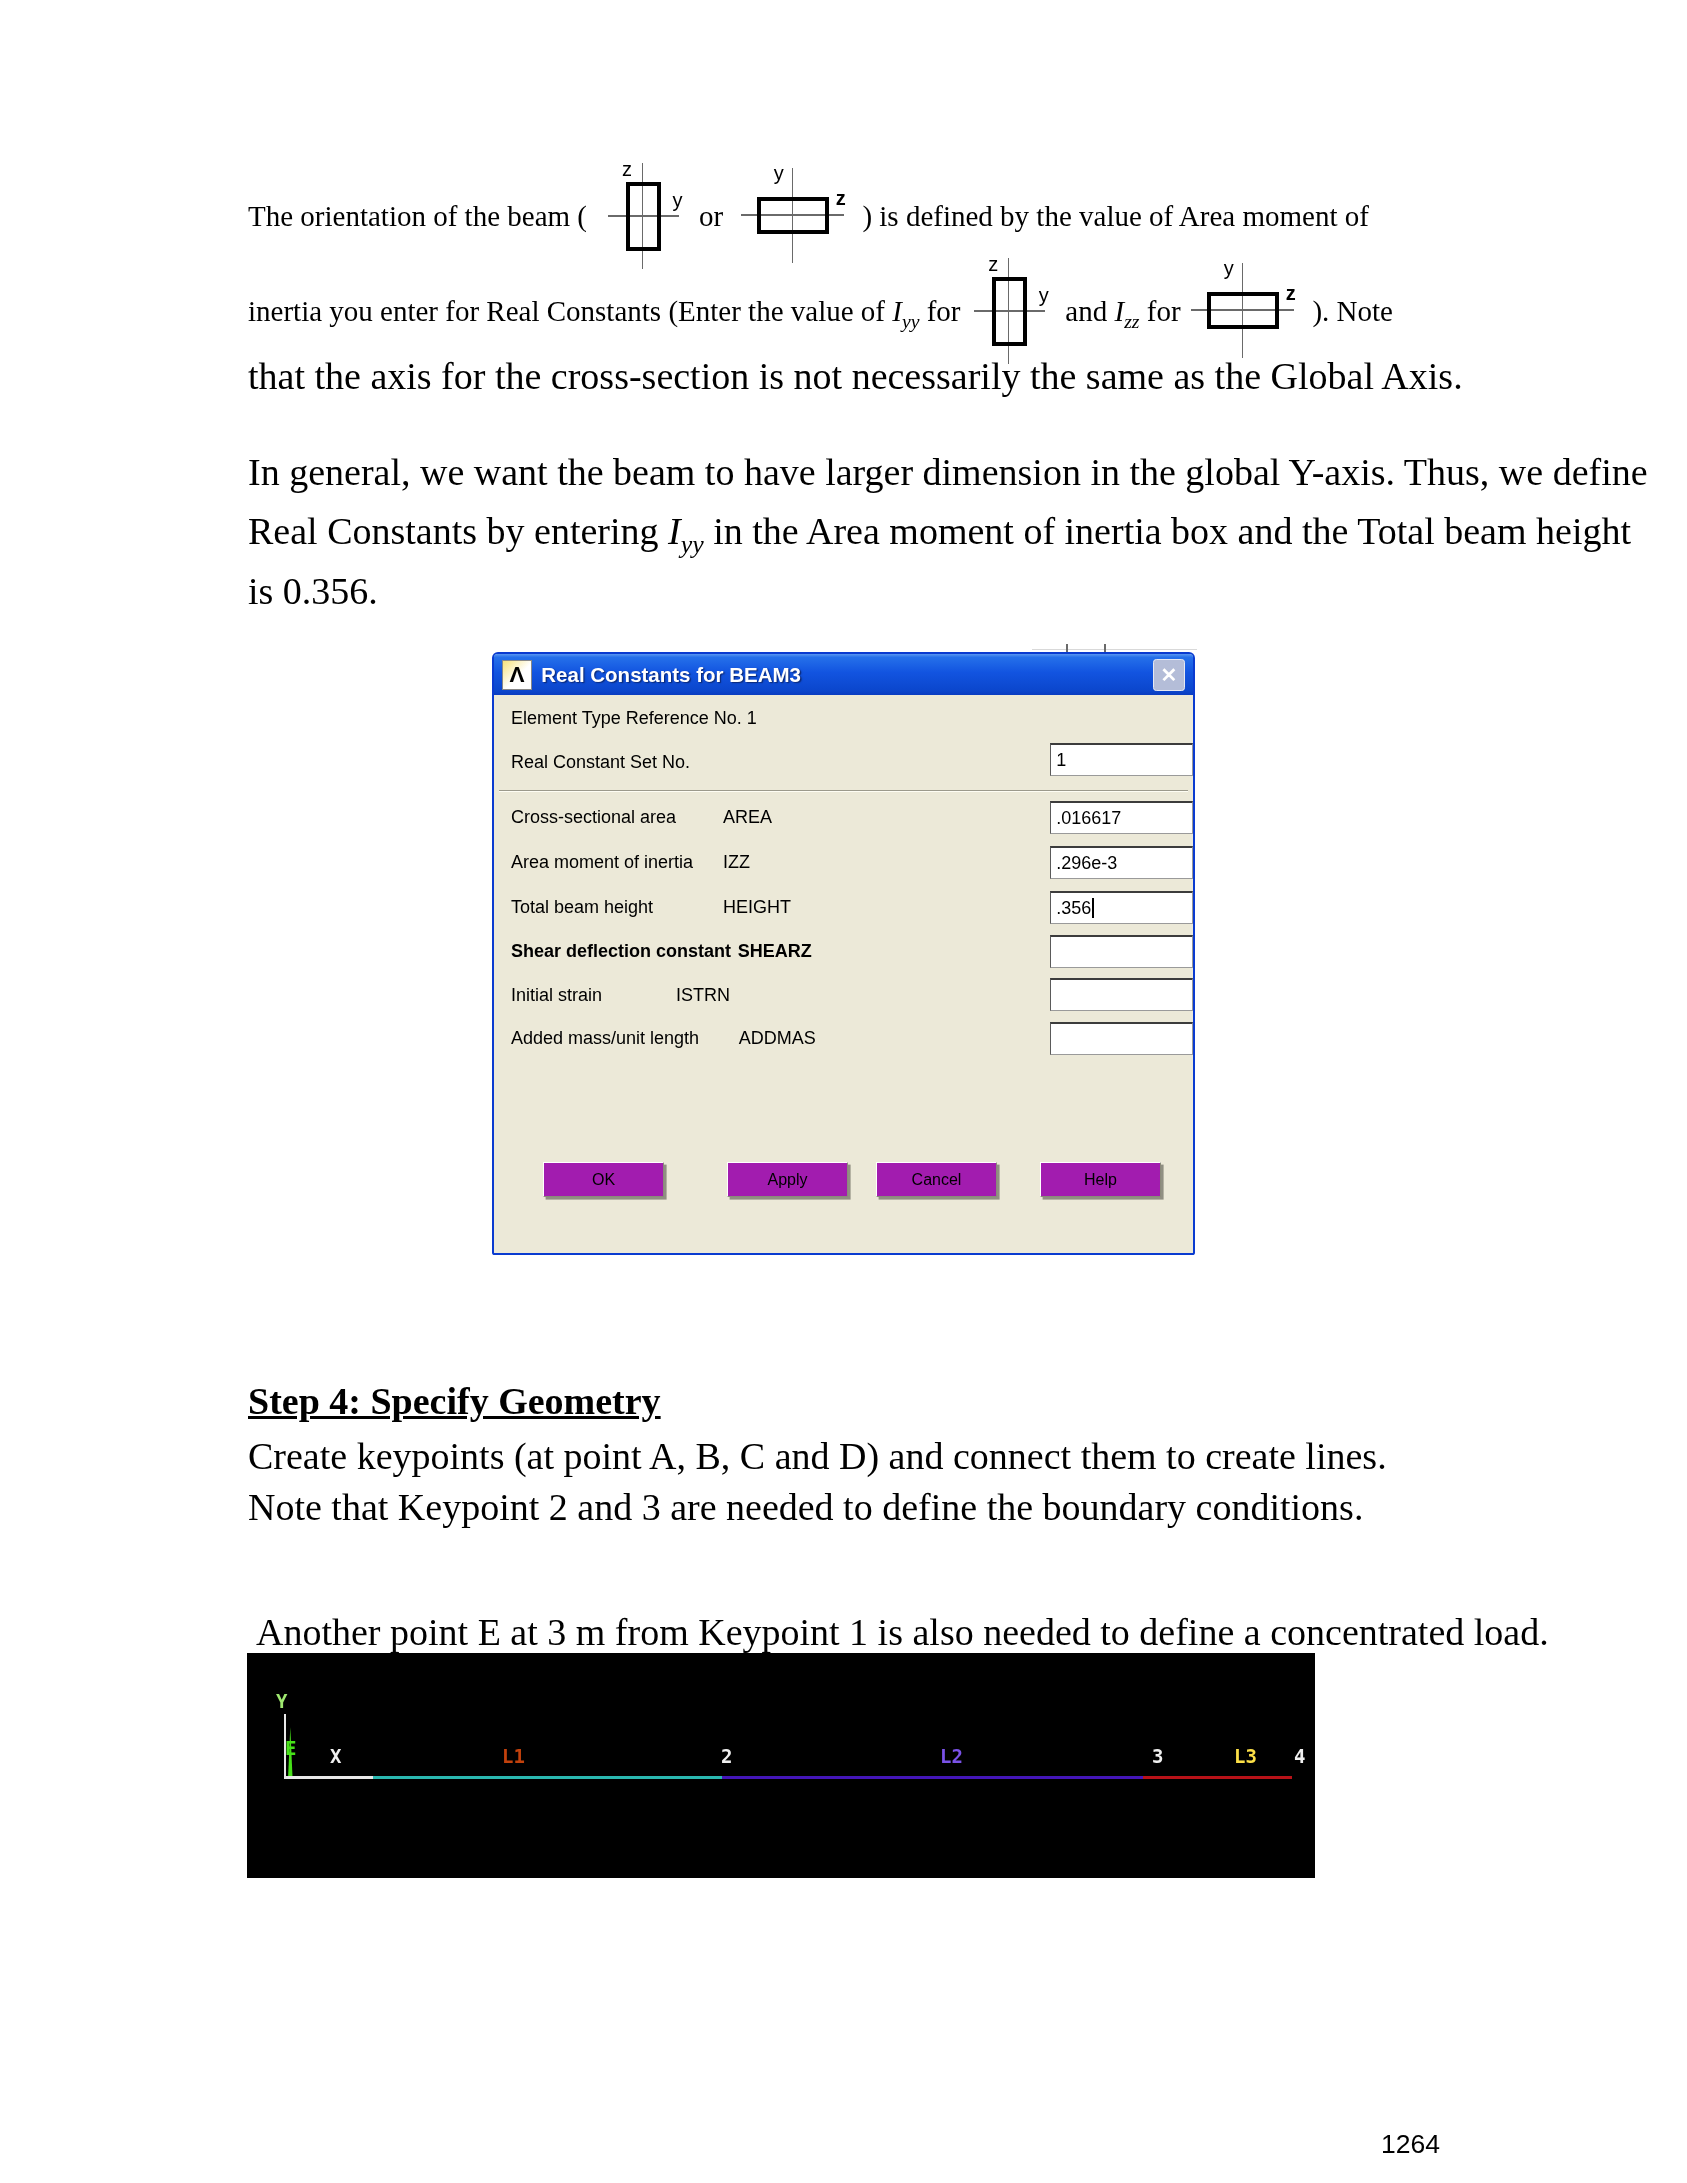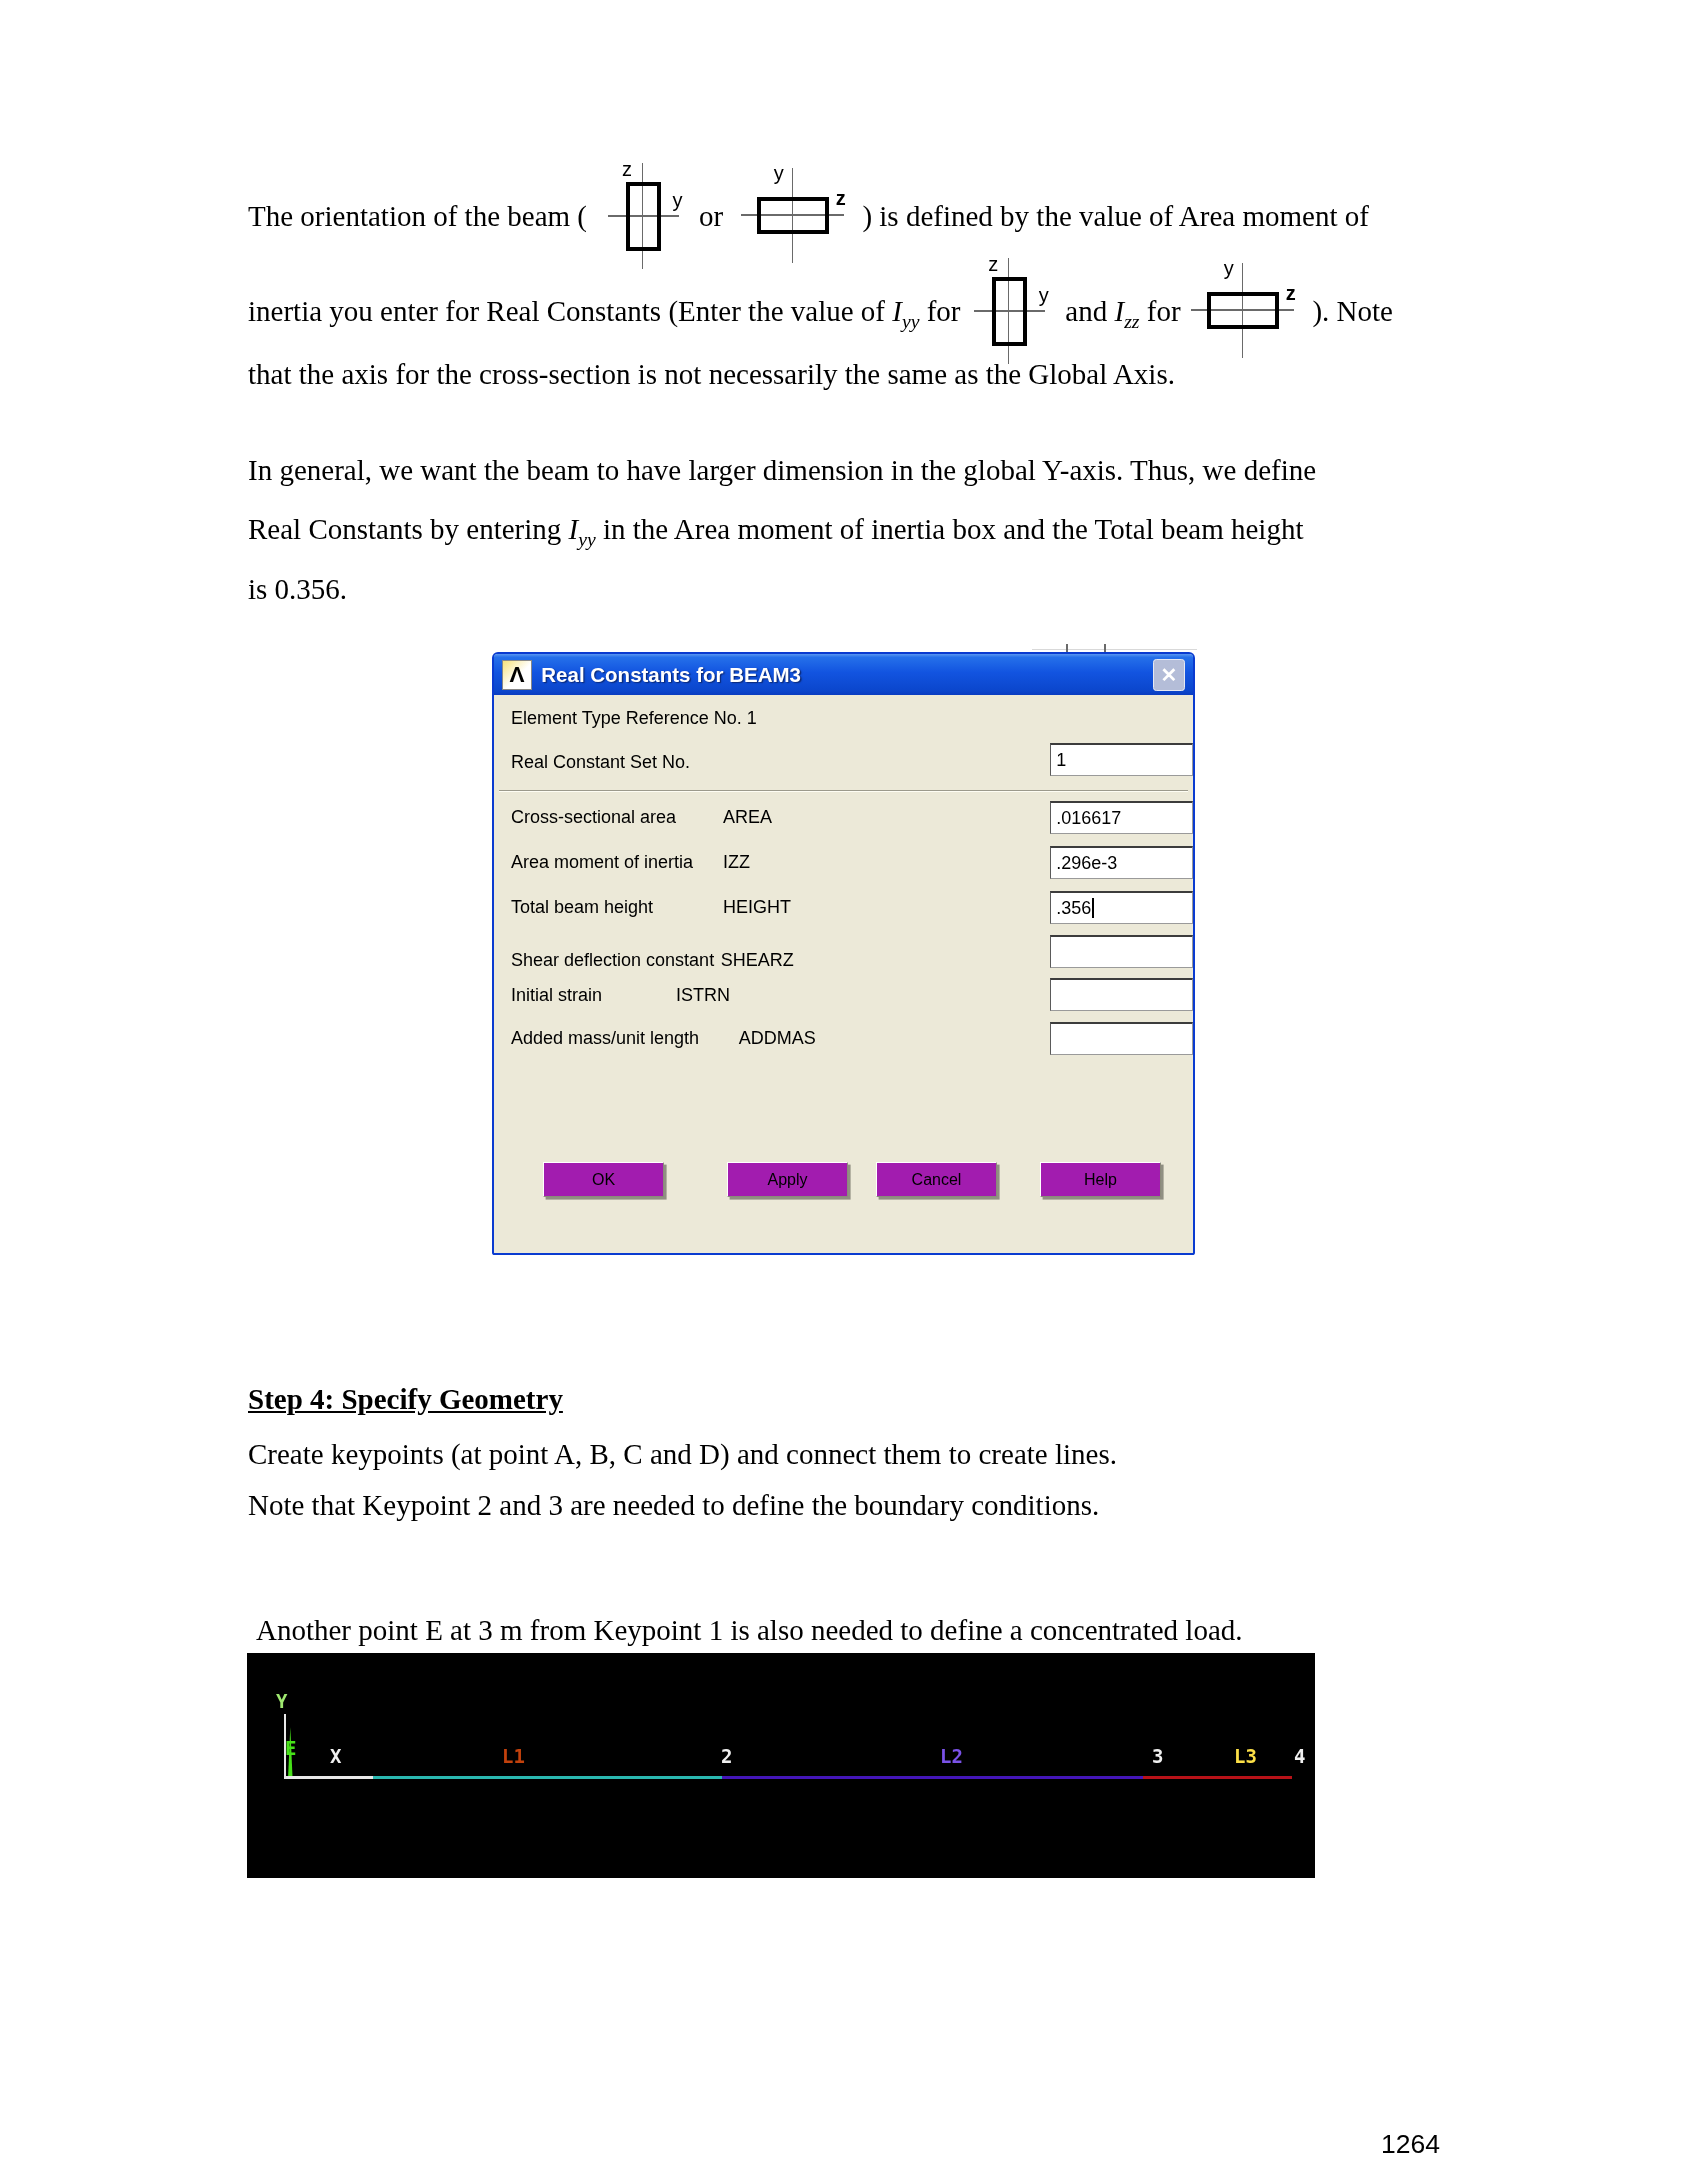--- a/index.html
+++ b/index.html
@@ -1,21 +1,21 @@
 <!DOCTYPE html>
 <html style="font-size:10.6px"><head>
 <meta charset="utf-8">
 <style>
   html,body{margin:0;padding:0;background:#ffffff;}
   .page{position:relative;width:1687px;height:2183px;background:#ffffff;overflow:hidden;
         font-family:"Liberation Serif",serif;color:#000;}
 
   
-  .tline{position:absolute;left:248px;display:flex;align-items:center;height:40px;
-         font-size:29px;white-space:pre;}
+  .tline{position:absolute;left:248px;display:flex;height:40px;
+         font-size:38px;white-space:pre;}
   .trow{position:absolute;left:248px;display:flex;align-items:center;height:112px;
         font-size:29px;white-space:pre;}
   .tline span,.trow span{white-space:pre;}
   .ital{font-style:italic;}
   sub{font-size:0.68em;font-style:italic;line-height:0;}
   .heading{font-weight:bold;text-decoration:underline;}
 
   
   .sym{position:relative;display:inline-block;margin:0 9.3px;
        font-family:"Liberation Sans",sans-serif;font-size:20px;}
@@ -185,21 +185,21 @@
 
     <div class="row-label" style="top:243px;">
       <span class="lbl">Total beam height</span>
       <span>HEIGHT</span>
     </div>
     <div class="field" style="top:237px;">
       <span>.356</span>
         <span class="caret"></span>
     </div>
 
-    <div class="row-label wide" style="top:296px;">
+    <div class="row-label wide" style="top:287px;font-weight:bold;">
       <span class="lbl">Shear deflection constant</span>
       <span>SHEARZ</span>
     </div>
     <div class="field" style="top:281px;">
       <span></span>
     </div>
 
     <div class="row-label mid" style="top:331px;">
       <span class="lbl">Initial strain</span>
       <span>ISTRN</span>

